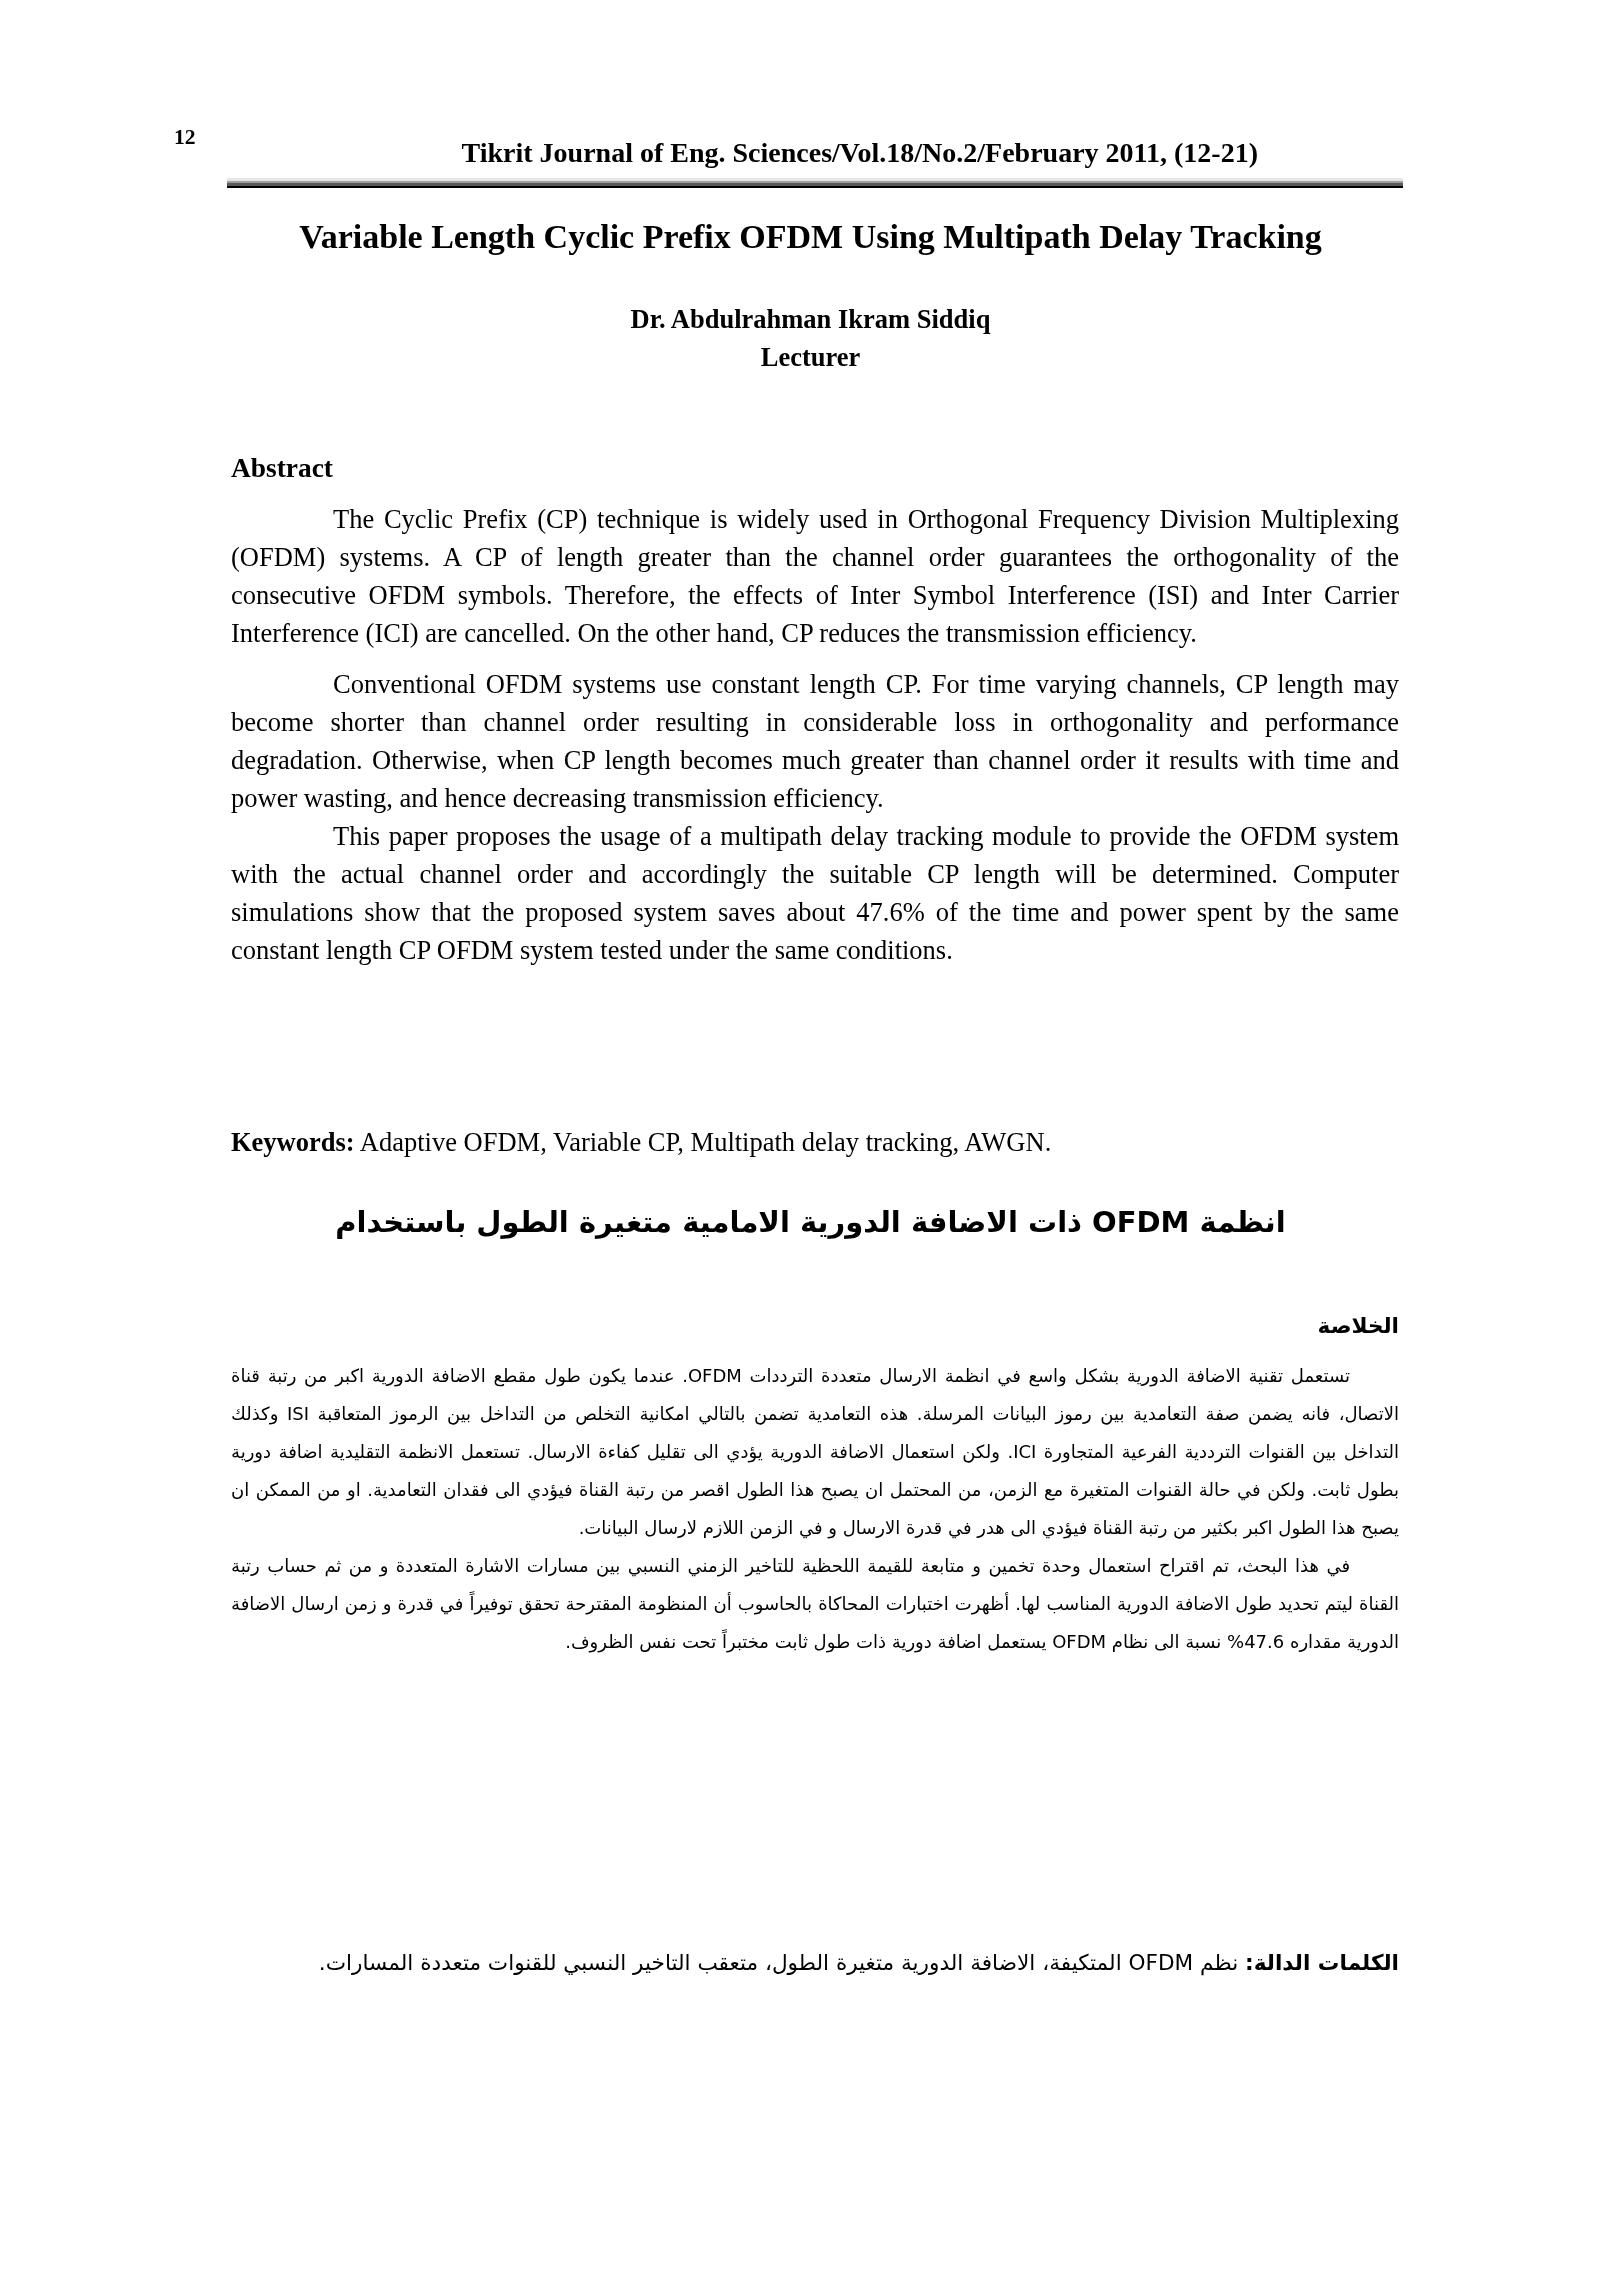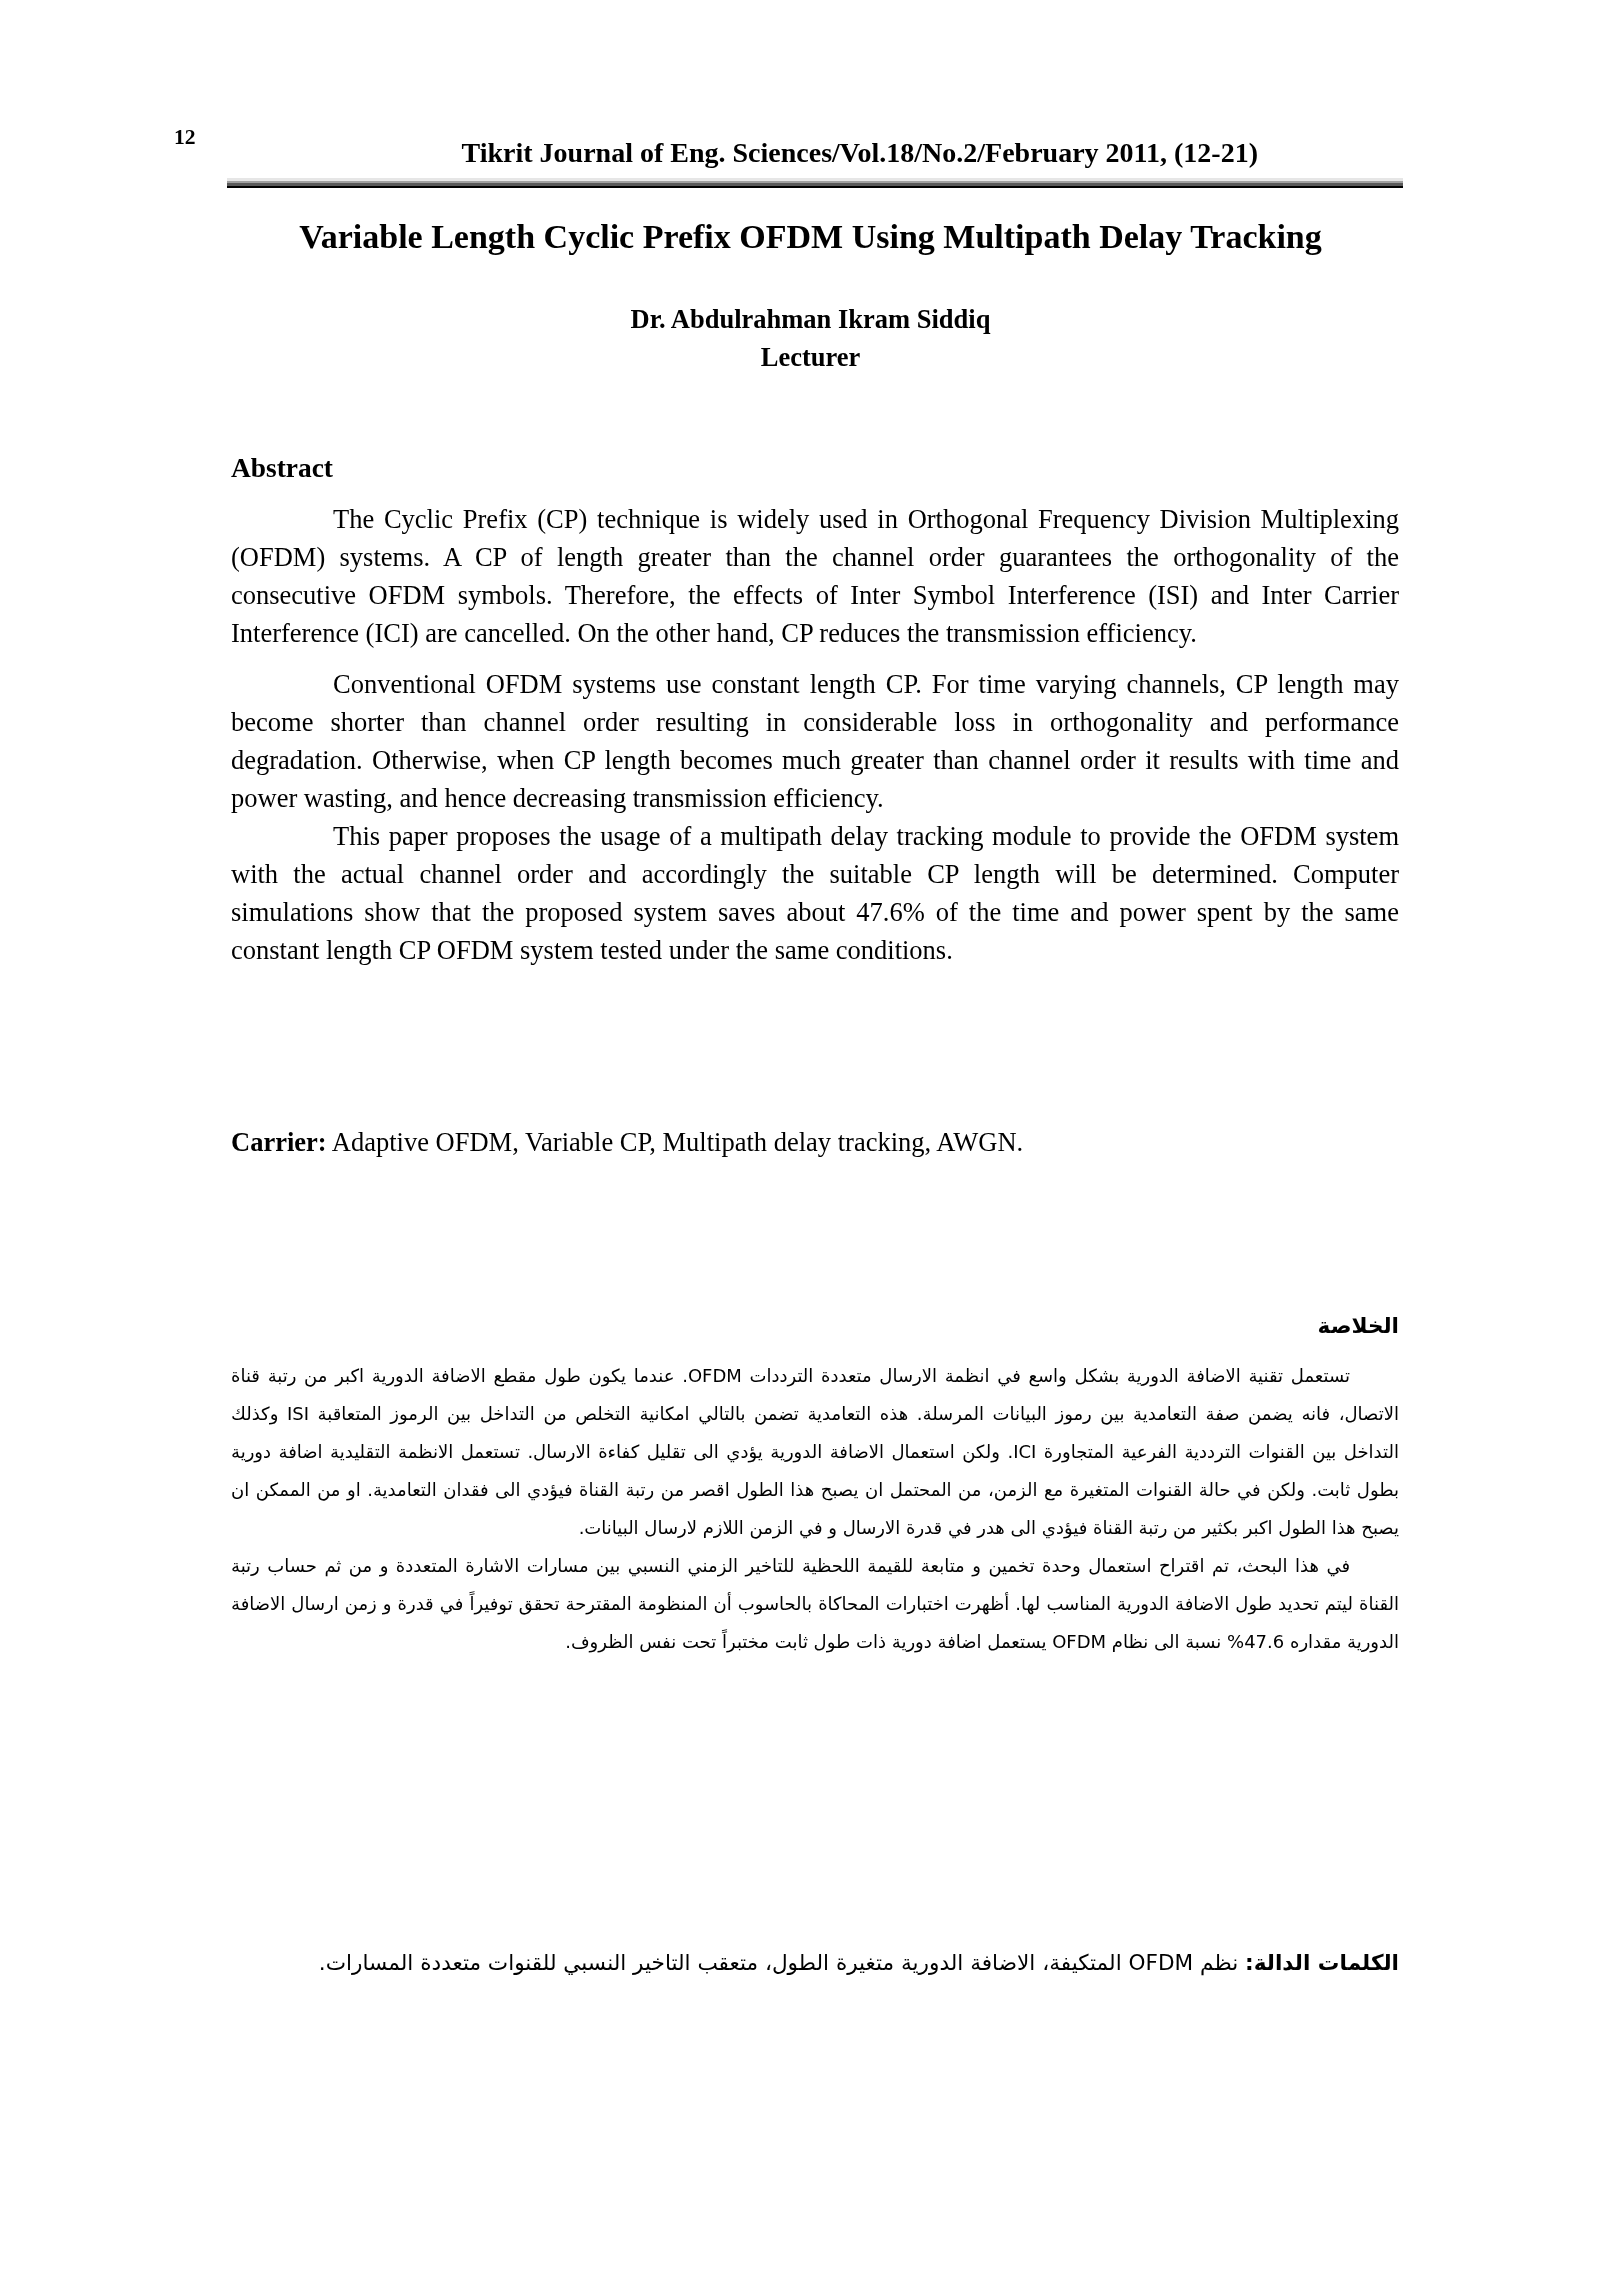--- a/index.html
+++ b/index.html
@@ -39,23 +39,24 @@
   <div>Lecturer</div>
 </div>
 
 <div class="abstract-heading">Abstract</div>
 <div class="abstract">
   <p>The Cyclic Prefix (CP) technique is widely used in Orthogonal Frequency Division Multiplexing (OFDM) systems. A CP of length greater than the channel order guarantees the orthogonality of the consecutive OFDM symbols. Therefore, the effects of Inter Symbol Interference (ISI) and Inter Carrier Interference (ICI) are cancelled. On the other hand, CP reduces the transmission efficiency.</p>
   <p class="gap">Conventional OFDM systems use constant length CP. For time varying channels, CP length may become shorter than channel order resulting in considerable loss in orthogonality and performance degradation. Otherwise, when CP length becomes much greater than channel order it results with time and power wasting, and hence decreasing transmission efficiency.</p>
   <p>This paper proposes the usage of a multipath delay tracking module to provide the OFDM system with the actual channel order and accordingly the suitable CP length will be determined. Computer simulations show that the proposed system saves about 47.6% of the time and power spent by the same constant length CP OFDM system tested under the same conditions.</p>
 </div>
 
-<div class="keywords"><b>Carrier:</b><span> Adaptive OFDM, Variable CP, Multipath delay tracking, AWGN.</span></div>
+<div class="keywords"><b>Keywords:</b><span> Adaptive OFDM, Variable CP, Multipath delay tracking, AWGN.</span></div>
 
 <div class="arabic-title">
+  <div>انظمة OFDM ذات الاضافة الدورية الامامية متغيرة الطول باستخدام</div>
 </div>
 
 <div class="arabic-heading">الخلاصة</div>
 <div class="arabic-abstract">
   <p>تستعمل تقنية الاضافة الدورية بشكل واسع في انظمة الارسال متعددة الترددات OFDM. عندما يكون طول مقطع الاضافة الدورية اكبر من رتبة قناة الاتصال، فانه يضمن صفة التعامدية بين رموز البيانات المرسلة. هذه التعامدية تضمن بالتالي امكانية التخلص من التداخل بين الرموز المتعاقبة ISI وكذلك التداخل بين القنوات الترددية الفرعية المتجاورة ICI. ولكن استعمال الاضافة الدورية يؤدي الى تقليل كفاءة الارسال. تستعمل الانظمة التقليدية اضافة دورية بطول ثابت. ولكن في حالة القنوات المتغيرة مع الزمن، من المحتمل ان يصبح هذا الطول اقصر من رتبة القناة فيؤدي الى فقدان التعامدية. او من الممكن ان يصبح هذا الطول اكبر بكثير من رتبة القناة فيؤدي الى هدر في قدرة الارسال و في الزمن اللازم لارسال البيانات.</p>
   <p>في هذا البحث، تم اقتراح استعمال وحدة تخمين و متابعة للقيمة اللحظية للتاخير الزمني النسبي بين مسارات الاشارة المتعددة و من ثم حساب رتبة القناة ليتم تحديد طول الاضافة الدورية المناسب لها. أظهرت اختبارات المحاكاة بالحاسوب أن المنظومة المقترحة تحقق توفيراً في قدرة و زمن ارسال الاضافة الدورية مقداره 47.6% نسبة الى نظام OFDM يستعمل اضافة دورية ذات طول ثابت مختبراً تحت نفس الظروف.</p>
 </div>
 
 <div class="arabic-keywords"><b>الكلمات الدالة:</b><span> نظم OFDM المتكيفة، الاضافة الدورية متغيرة الطول، متعقب التاخير النسبي للقنوات متعددة المسارات.</span></div>
 

